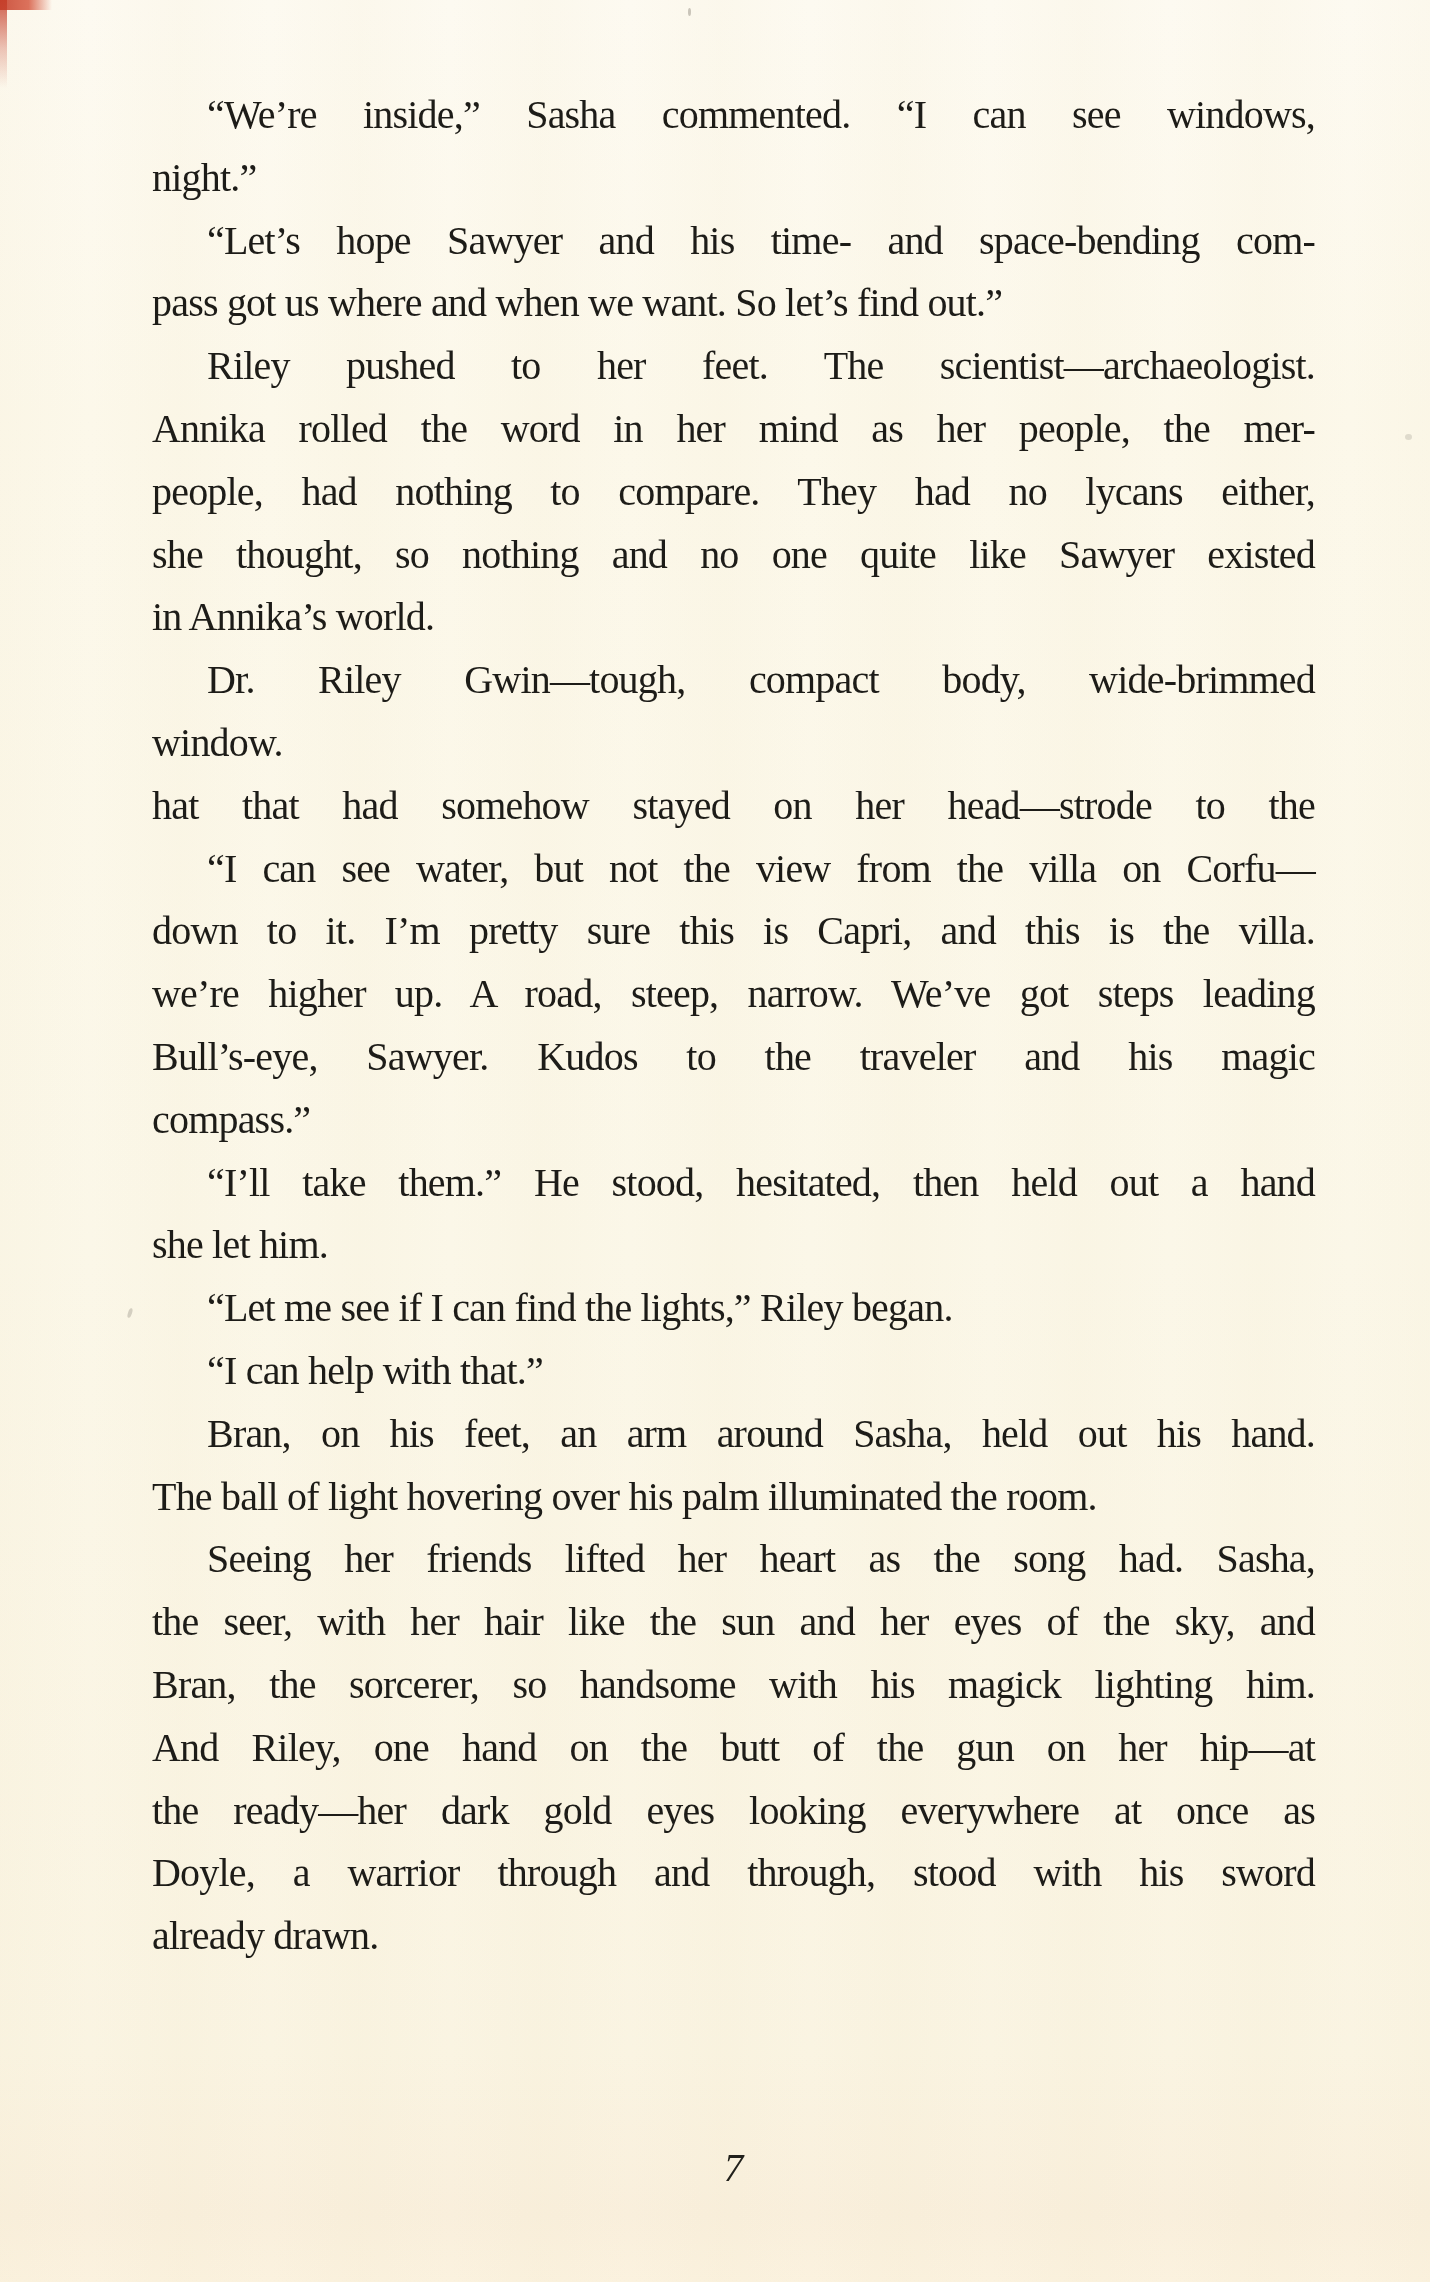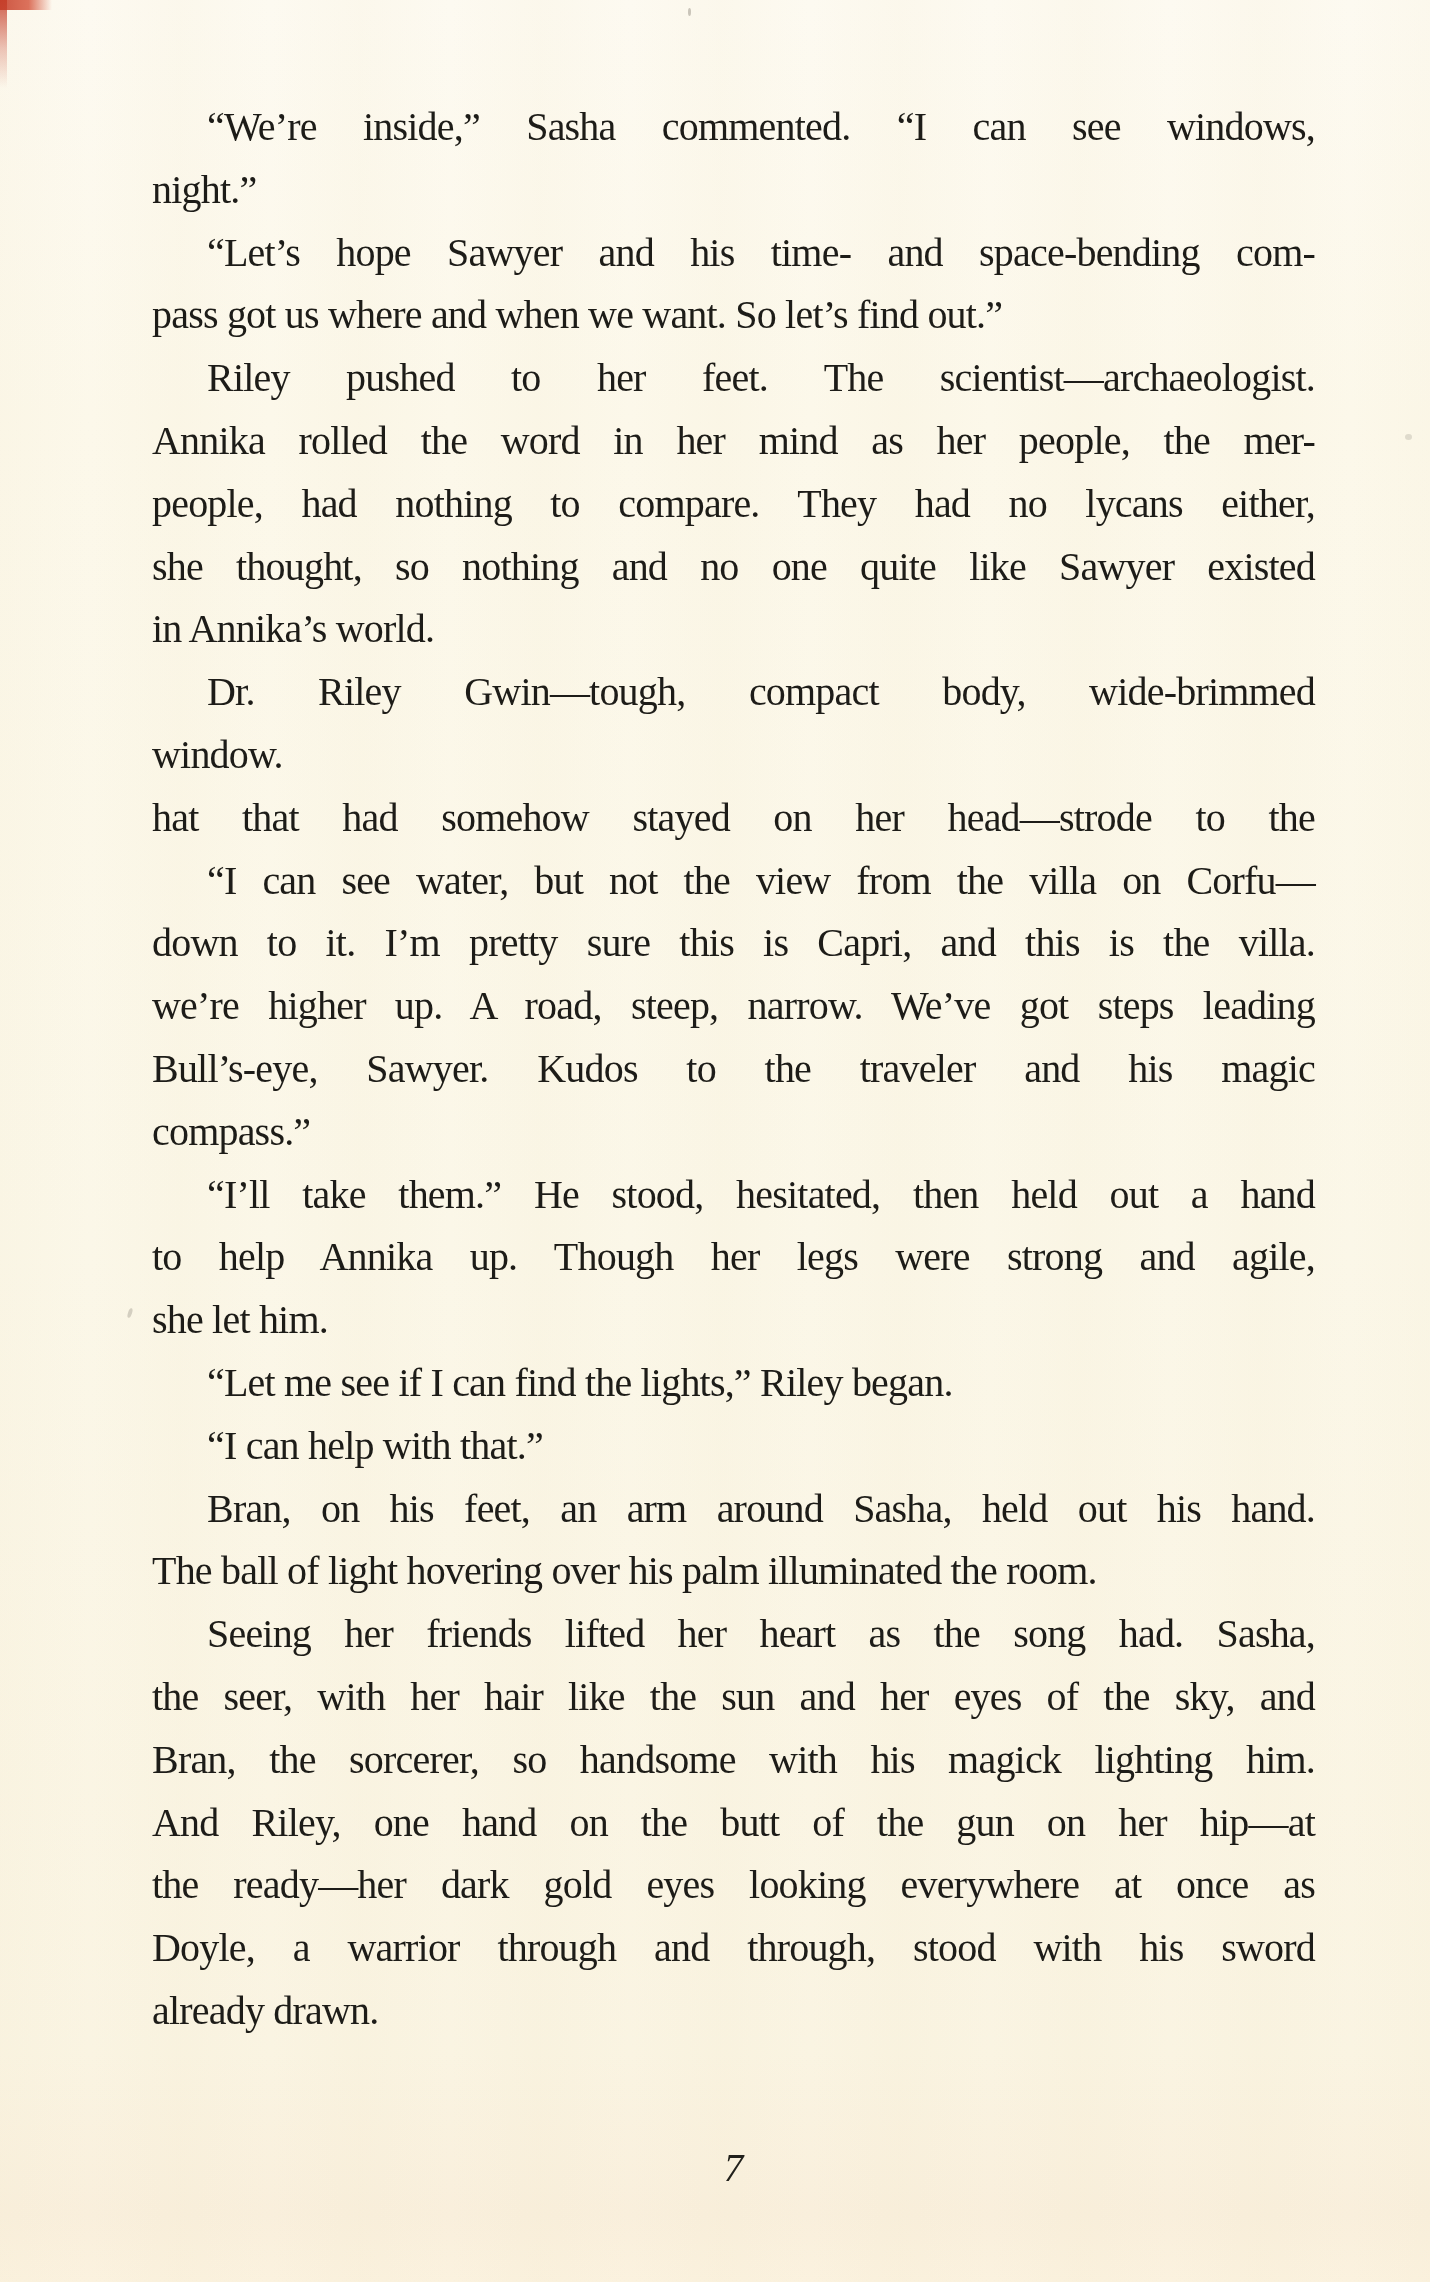--- a/index.html
+++ b/index.html
@@ -30,21 +30,21 @@
     position:absolute;left:0;top:0;width:7px;height:88px;
     background:linear-gradient(180deg,#c43a25 0%,rgba(196,58,37,0.35) 55%,rgba(196,58,37,0) 100%);
     opacity:.8;
   }
   .speck{position:absolute;background:#8b867a;border-radius:50%;opacity:.45;}
   .speck.s1{left:688px;top:8px;width:3px;height:8px;}
   .speck.s2{left:1405px;top:434px;width:7px;height:6px;opacity:.25;}
   .speck.s3{left:128px;top:1308px;width:4px;height:10px;transform:rotate(18deg);opacity:.35;}
 
   .text-block{
-    position:absolute;left:152px;top:96px;width:1163px;
+    position:absolute;left:152px;top:84px;width:1163px;
     font-size:40px;line-height:62.8px;
     letter-spacing:-0.8px;
     color:#1d1c18;
     text-rendering:optimizeLegibility;
   }
   .para{margin:0;}
   .line{
     text-align:justify;
     text-align-last:justify;
   }
@@ -93,21 +93,20 @@
       </div>
       <div class="para">
         <div class="line indent">“I can see water, but not the view from the villa on Corfu—</div>
         <div class="line">down to it. I’m pretty sure this is Capri, and this is the villa.</div>
         <div class="line">we’re higher up. A road, steep, narrow. We’ve got steps leading</div>
         <div class="line">Bull’s-eye, Sawyer. Kudos to the traveler and his magic</div>
         <div class="line plast">compass.”</div>
       </div>
       <div class="para">
         <div class="line indent">“I’ll take them.” He stood, hesitated, then held out a hand</div>
-        <div class="line">to help Annika up. Though her legs were strong and agile,</div>
         <div class="line plast">she let him.</div>
       </div>
       <div class="para">
         <div class="line indent plast">“Let me see if I can find the lights,” Riley began.</div>
       </div>
       <div class="para">
         <div class="line indent plast">“I can help with that.”</div>
       </div>
       <div class="para">
         <div class="line indent">Bran, on his feet, an arm around Sasha, held out his hand.</div>

